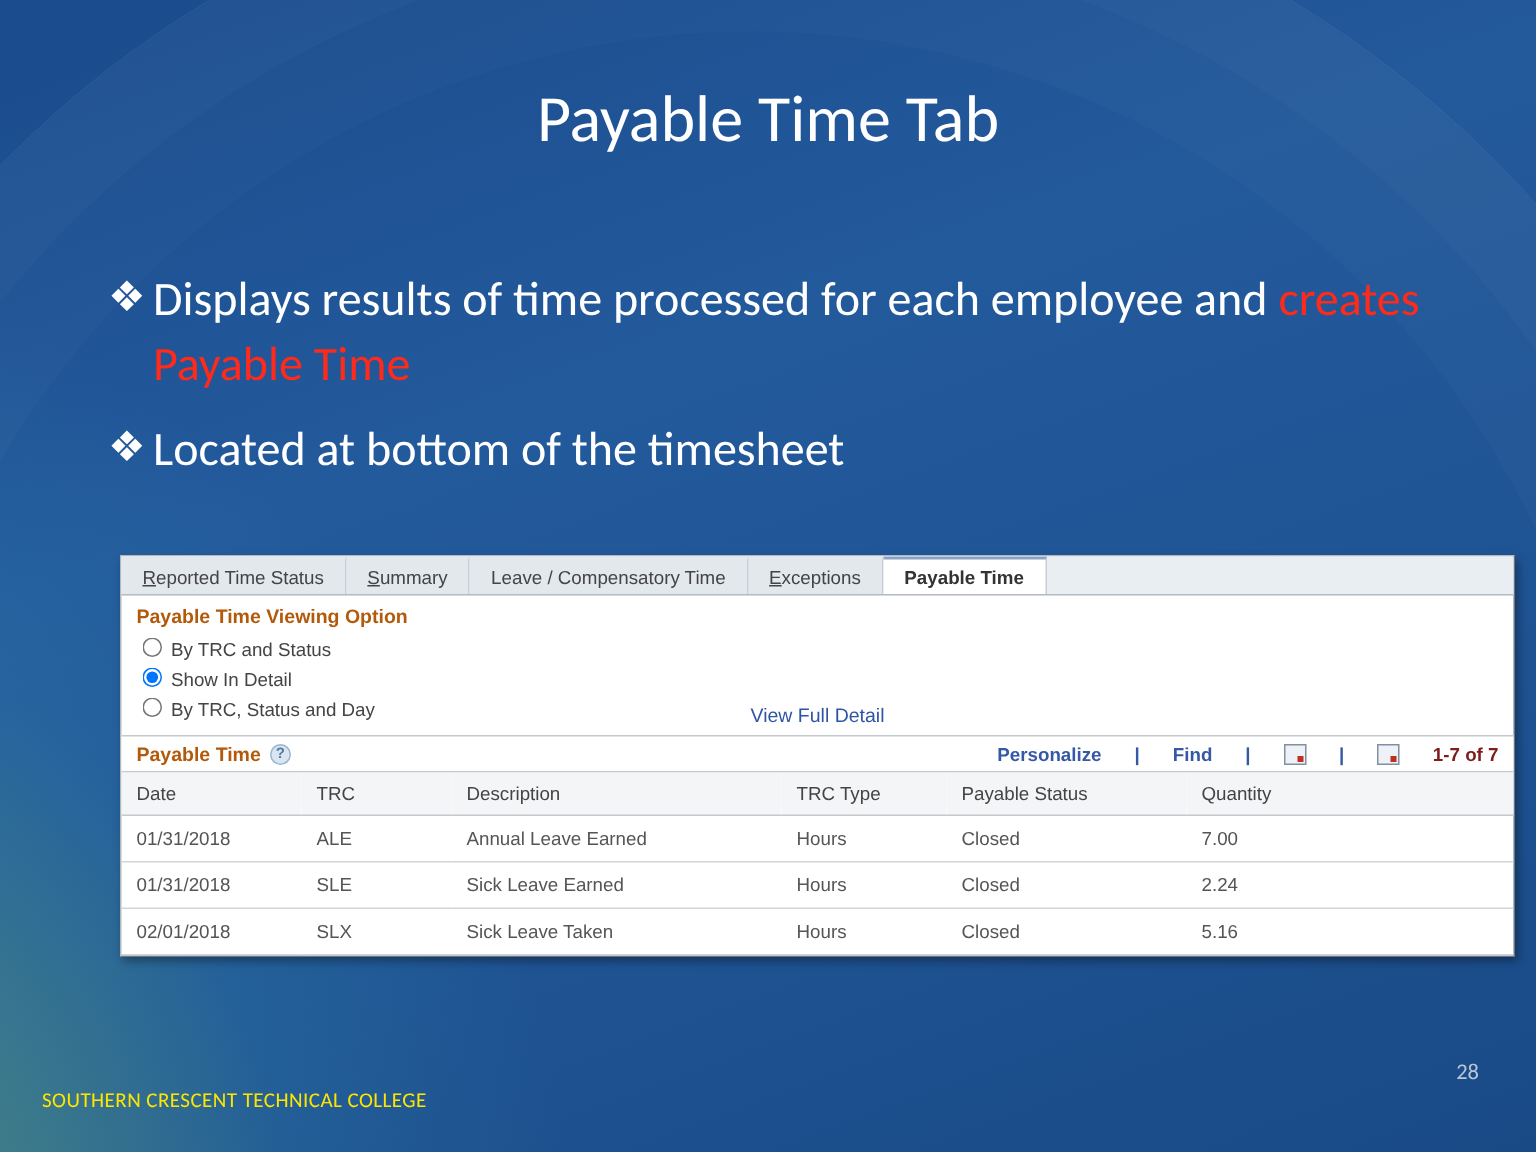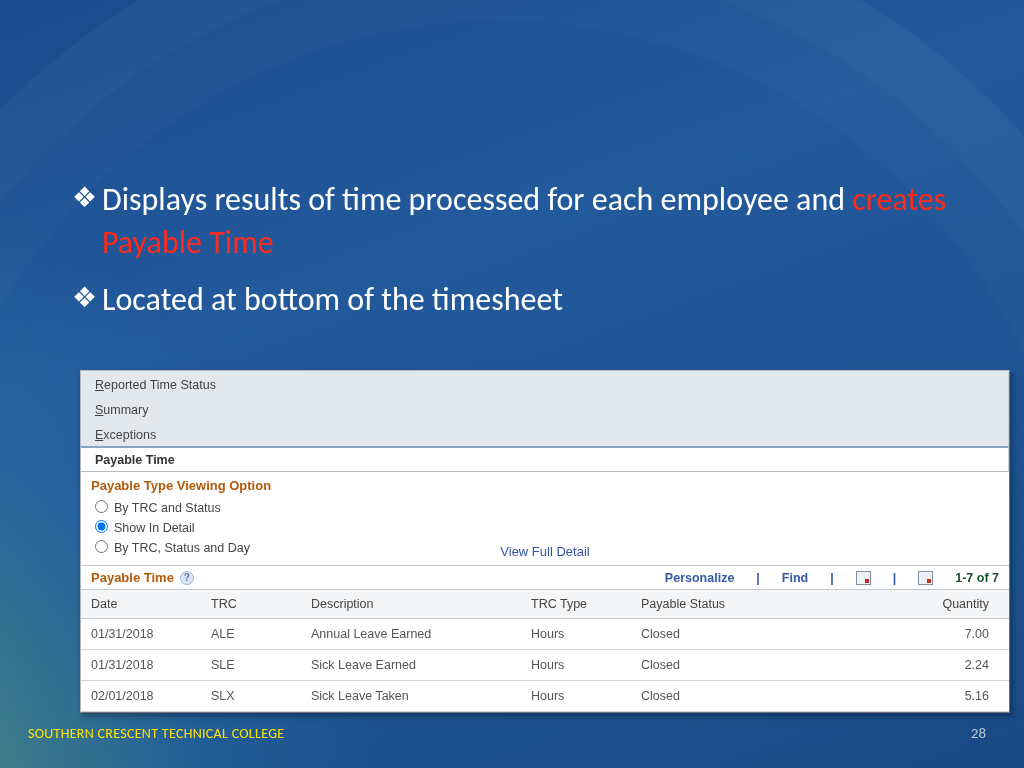--- a/index.html
+++ b/index.html
@@ -30,21 +30,21 @@
   .bmark { flex: 0 0 30px; font-size: 28px; line-height: 1.4; }
   .btxt { flex: 1; }
   .btxt .red { color:#ff2a1a; }
   .shot {
     position:absolute; left:80px; top:370px; width:930px;
     background:#fff; color:#555;
     border-top:1px solid #b0b8c0; border-left:1px solid #b0b8c0; border-right:1px solid #6b7480; border-bottom:1px solid #6b7480;
     box-shadow: 2px 3px 6px rgba(0,0,0,0.35);
     font-family: Verdana, Arial, sans-serif; font-size:13px;
   }
-  .tabs { display:flex; background:#e9eef2; border-bottom:1px solid #b6bcc3;flex-direction:column; }
+  .tabs { display:flex; background:#e9eef2; border-bottom:1px solid #b6bcc3; }
   .tab {
     padding:5px 14px 4px; border-right:1px solid #c7cdd3; border-top:2px solid transparent;
     color:#444; background:#e3e8ed; font-size:12.5px; cursor:pointer;
   }
   .tab u { text-decoration: underline; }
   .tab.active { background:#fff; border-top:2px solid #8aa3c4; font-weight:bold; color:#333; }
   .section-title { padding:6px 10px 2px; color:#b25a0a; font-weight:bold; font-size:13px; }
   .radios { padding:2px 14px 8px; position:relative; }
   .radios label { display:block; padding:2px 0; color:#444; font-size:12.5px; }
   .radios input { margin-right:6px; transform:translateY(1px); }
@@ -56,66 +56,68 @@
   }
   .grid-hdr .left { color:#b25a0a; font-weight:bold; display:flex; align-items:center; gap:6px; }
   .help-icon {
     width:14px; height:14px; border-radius:50%; background:#d9e6f2; border:1px solid #9cb6cf;
     color:#5a7aa0; font-size:10px; line-height:12px; text-align:center; display:inline-block;
   }
   .grid-hdr .right { color:#3558a7; font-size:12.5px; display:flex; align-items:center; gap:22px;font-weight:bold; }
   .grid-hdr .right a { color:#3558a7; text-decoration:none; cursor:pointer; }
   .mini-icon { width:15px; height:14px; display:inline-block; border:1px solid #8090a4; background:#eef2f6; position:relative; }
   .mini-icon::after{content:"";position:absolute;right:1px;bottom:1px;width:4px;height:4px;background:#c03020;}
-  .range { color:#14532d;text-align:center; }
+  .range { color:#7f1d1d;text-align:center; }
   table.pt {
     width:100%; border-collapse:collapse; font-size:12.5px; color:#555;
   }
   table.pt th {
     text-align:left; font-weight:normal; color:#444; background:#f3f5f7;
     border-bottom:1px solid #c3c9cf; padding:7px 10px;
   }
   table.pt td { border-bottom:1px solid #d0d5da; padding:8px 10px; }
-  table.pt td.qty, table.pt th.qty { text-align:right; padding-right:20px; }
+  table.pt td.qty, table.pt th.qty { padding-right:20px; }
   .footer-left {
     position:absolute; left:28px; bottom:26px; color:#ffe600; font-size:14px; letter-spacing:0.3px;
   }
   .footer-right {
-    position:absolute; right:38px; bottom:26px; color:#b9c6d6; font-size:15px;
+    position:absolute; right:38px; bottom:44px; color:#b9c6d6; font-size:15px;
   }
 </style>
 </head>
 <body>
 
 <div class="slide">
   <div class="swoosh"></div>
 
+  <div class="title">Payable Time Tab</div>
 
   <div class="body">
     <div class="bullet">
       <div class="bmark">❖</div>
       <div class="btxt">
         <span>Displays results of time processed for each employee and </span><span class="red">creates Payable Time</span>
       </div>
     </div>
     <div class="bullet">
       <div class="bmark">❖</div>
       <div class="btxt">Located at bottom of the timesheet</div>
     </div>
   </div>
 
   <div class="shot">
     <div class="tabs">
       <div class="tab"><u>R</u>eported Time Status</div>
       <div class="tab"><u>S</u>ummary</div>
+      <div class="tab">Leave / Compensatory Time</div>
       <div class="tab"><u>E</u>xceptions</div>
       <div class="tab active">Payable Time</div>
     </div>
 
-    <div class="section-title">Payable Type Viewing Option</div>
+    <div class="section-title">Payable Time Viewing Option</div>
 
     <div class="radios">
       <label><input type="radio" name="vo" style=""><span>By TRC and Status</span></label>
       <label><input type="radio" name="vo" checked="" style=""><span>Show In Detail</span></label>
       <label><input type="radio" name="vo" style=""><span>By TRC, Status and Day</span></label>
       <a class="vfd">View Full Detail</a>
     </div>
 
     <div class="grid-hdr">
       <div class="left">

